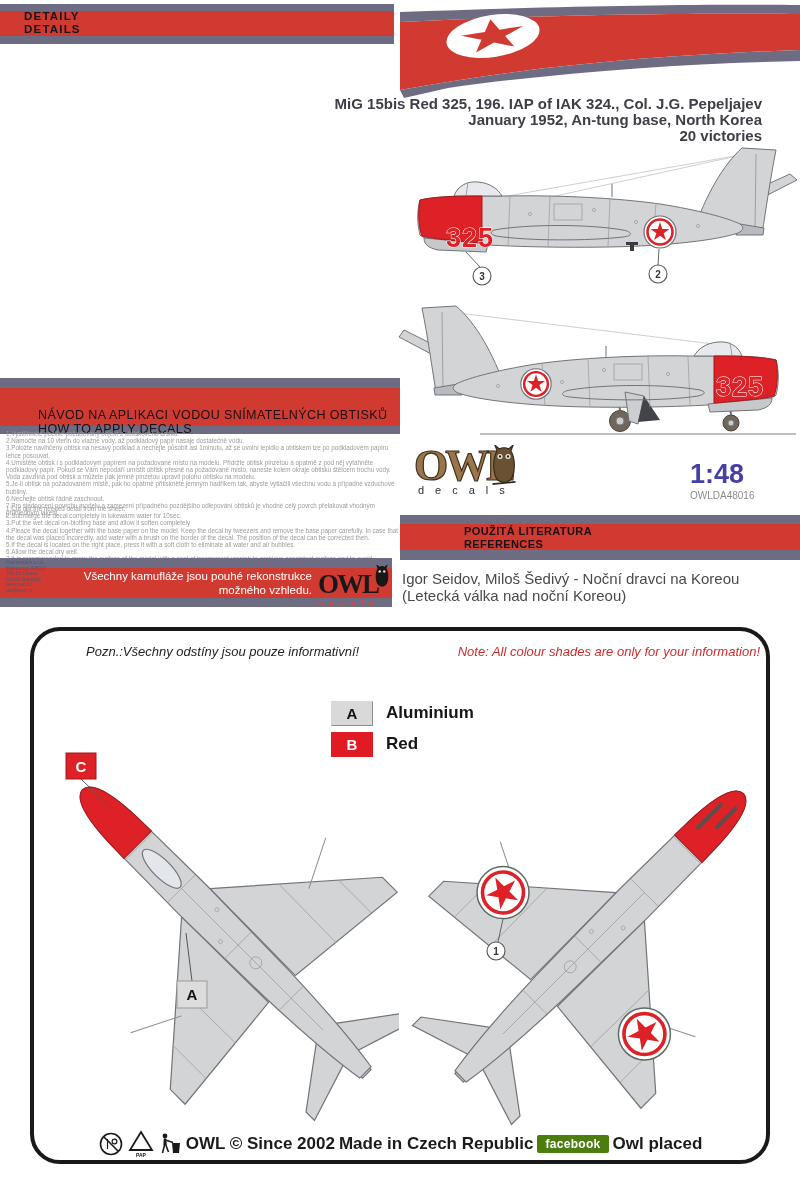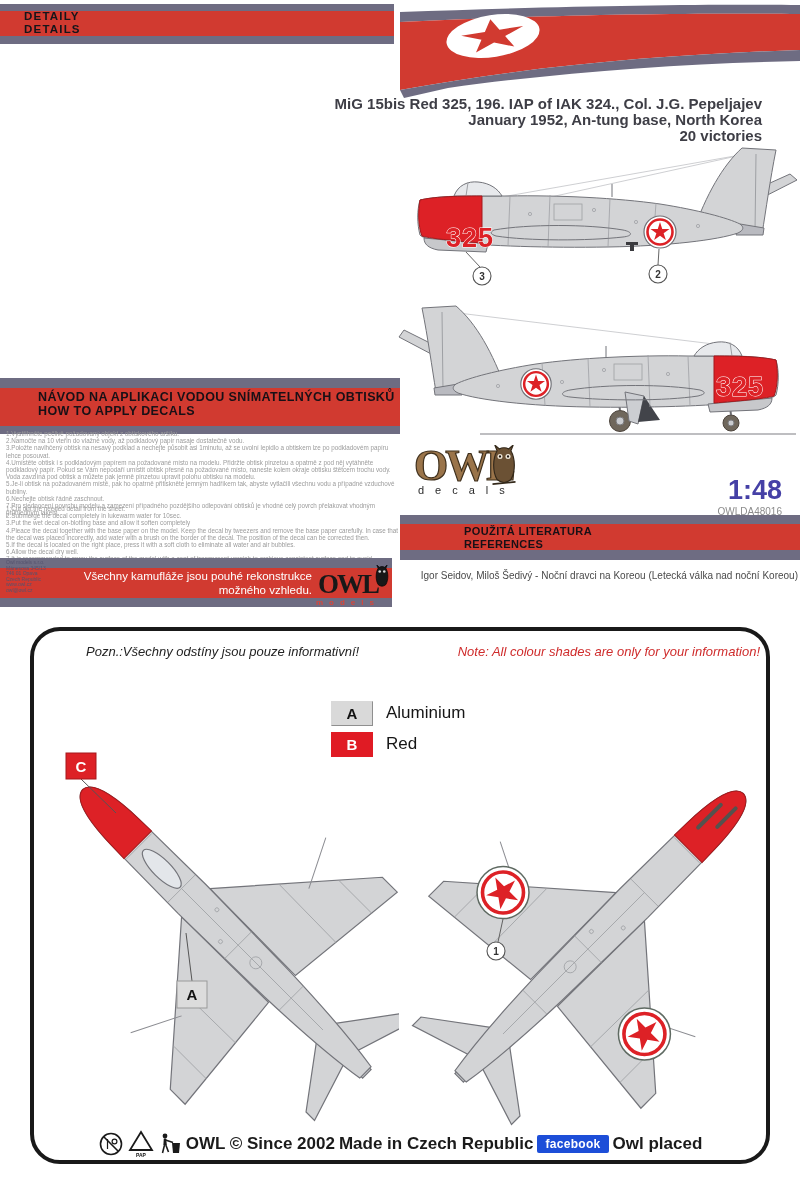--- a/index.html
+++ b/index.html
@@ -18,21 +18,21 @@
                  color:#15151a;letter-spacing:1.2px}
   .title-block{right:38px;top:96px;text-align:right;font-weight:bold;font-size:15px;
                line-height:16px;color:#3e3e46}
 
   
   .banner{position:absolute}
   .banner .s1{background:var(--slate)}
   .banner .rb{background:var(--bred);color:#181016}
   .apply-banner{left:0;top:378px;width:400px}
   .apply-banner .s1{height:10px}
-  .apply-banner .rb{height:38px;padding:2px 0 0 38px;font-weight:700;letter-spacing:.4px}
+  .apply-banner .rb{height:38px;padding:20px 0 0 38px;font-weight:400;letter-spacing:.4px}
   .apply-banner .l1{font-size:12.5px;line-height:14px}
   .apply-banner .l2{font-size:12.5px;line-height:14px}
   .apply-banner .s2{height:8px;background:var(--slate)}
 
   .ref-banner{left:400px;top:515px;width:400px}
   .ref-banner .s1{height:9px}
   .ref-banner .rb{height:26px;padding:1px 0 12px 64px;font-weight:800;letter-spacing:.4px}
   .ref-banner .l1{font-size:11px;line-height:12.5px}
   .ref-banner .l2{font-size:11px;line-height:12.5px}
   .ref-banner .s2{height:10px;background:var(--slate)}
@@ -41,25 +41,25 @@
   #instr-cz{top:430px}
   #instr-en{top:505px}
 
   
   .owl-logo{left:414px;top:445px;width:170px;height:60px}
   .owl-word{font-family:"Liberation Serif",serif;font-weight:bold;font-size:44px;line-height:42px;
             letter-spacing:-3px;color:#9a744a;-webkit-text-stroke:1.2px #3f301d}
   .decals-word{font-size:11px;letter-spacing:11px;color:#2b2b2b;margin:-3px 0 0 4px}
   .owl-bird{position:absolute;left:76px;top:0px}
 
-  .scale-block{left:690px;top:476px;width:92px;text-align:right}
+  .scale-block{left:690px;top:460px;width:92px;text-align:left}
   .scale-num{font-size:27px;font-weight:800;color:#4540a6;line-height:28px}
   .scale-code{font-size:10px;color:#8b8b8b;margin-top:2px}
 
-  .ref-text{left:402px;top:570px;width:396px;text-align:right;font-size:10px;color:#4a4a4a}
+  .ref-text{left:402px;top:570px;width:396px;text-align:left;font-size:15px;color:#4a4a4a}
 
   
   .disclaimer{left:0;top:558px;width:392px}
   .disclaimer .s1{height:10px}
   .disclaimer .rb{height:30px;position:relative}
   .disclaimer .s2{height:9px;background:var(--slate);position:relative}
   .address{position:absolute;left:6px;top:-8px;width:60px;font-size:5px;line-height:5.6px;color:#55536e}
   .disc-text{position:absolute;left:64px;top:1px;width:248px;text-align:right;color:#fff;
              font-size:11.5px;line-height:14px}
   .owl-models{position:absolute;right:4px;top:-27px;width:80px;text-align:center}
@@ -70,21 +70,21 @@
 
   
   .main-box{left:30px;top:627px;width:740px;height:537px;border:4px solid #191919;border-radius:30px}
   .main-box > *{position:absolute}
   .note-cz{left:52px;top:13px;font-style:italic;font-size:13px;color:#232323}
   .note-en{right:6px;top:13px;font-style:italic;font-size:13px;color:#cf2b2b}
   .swatch{width:42px;height:25px;display:flex;align-items:center;justify-content:center;
           font-weight:bold;font-size:15px}
   #swA{left:297px;top:70px;color:#111;border:1px solid;border-color:#d9d9d9 #8f8f8f #8f8f8f #d9d9d9}
   #swB{left:297px;top:101px;color:#fff}
-  .leglab{left:352px;font-size:17px;font-weight:normal;color:#161616}
+  .leglab{left:352px;font-size:17px;font-weight:bold;color:#161616}
   #labA{top:72px} #labB{top:103px}
   #tvL{left:0px;top:112px;width:365px;height:395px}
   #tvR{left:368px;top:112px;width:362px;height:400px}
   .footer{left:0;right:0;top:498px;display:flex;align-items:center;justify-content:center;gap:4px;
           font-size:17px;font-weight:bold;color:#1b1b1b}
   .fb-badge{color:#fff;font-size:12px;font-weight:bold;padding:2px 8px;border-radius:2px;
             letter-spacing:.3px}
 
   
   svg text{font-family:"Liberation Sans",sans-serif}
@@ -395,18 +395,18 @@
           <circle cx="5" cy="4" r="2.4"></circle>
           <path d="M3.8,6.5 L6.2,6.5 L6.8,13 L3.4,13 Z"></path>
           <line x1="5.5" y1="8" x2="13" y2="10.5" stroke="#1a1a1a" stroke-width="1.6"></line>
           <line x1="4.5" y1="13" x2="2.5" y2="21" stroke="#1a1a1a" stroke-width="1.6"></line>
           <line x1="5.8" y1="13" x2="8.5" y2="20" stroke="#1a1a1a" stroke-width="1.6"></line>
           <path d="M12,11 L20,11 L19,21 L13,21 Z"></path>
         </g>
       </svg>
       <span>OWL © Since  2002</span>
       <span>Made in Czech Republic</span>
-      <span class="fb-badge" style="background-color: #1d4ed8;">facebook</span>
+      <span class="fb-badge" style="background-color: #4d7c0f;">facebook</span>
       <span>Owl placed</span>
     </div>
   </div>
 
 </div>
 
 </body></html>

